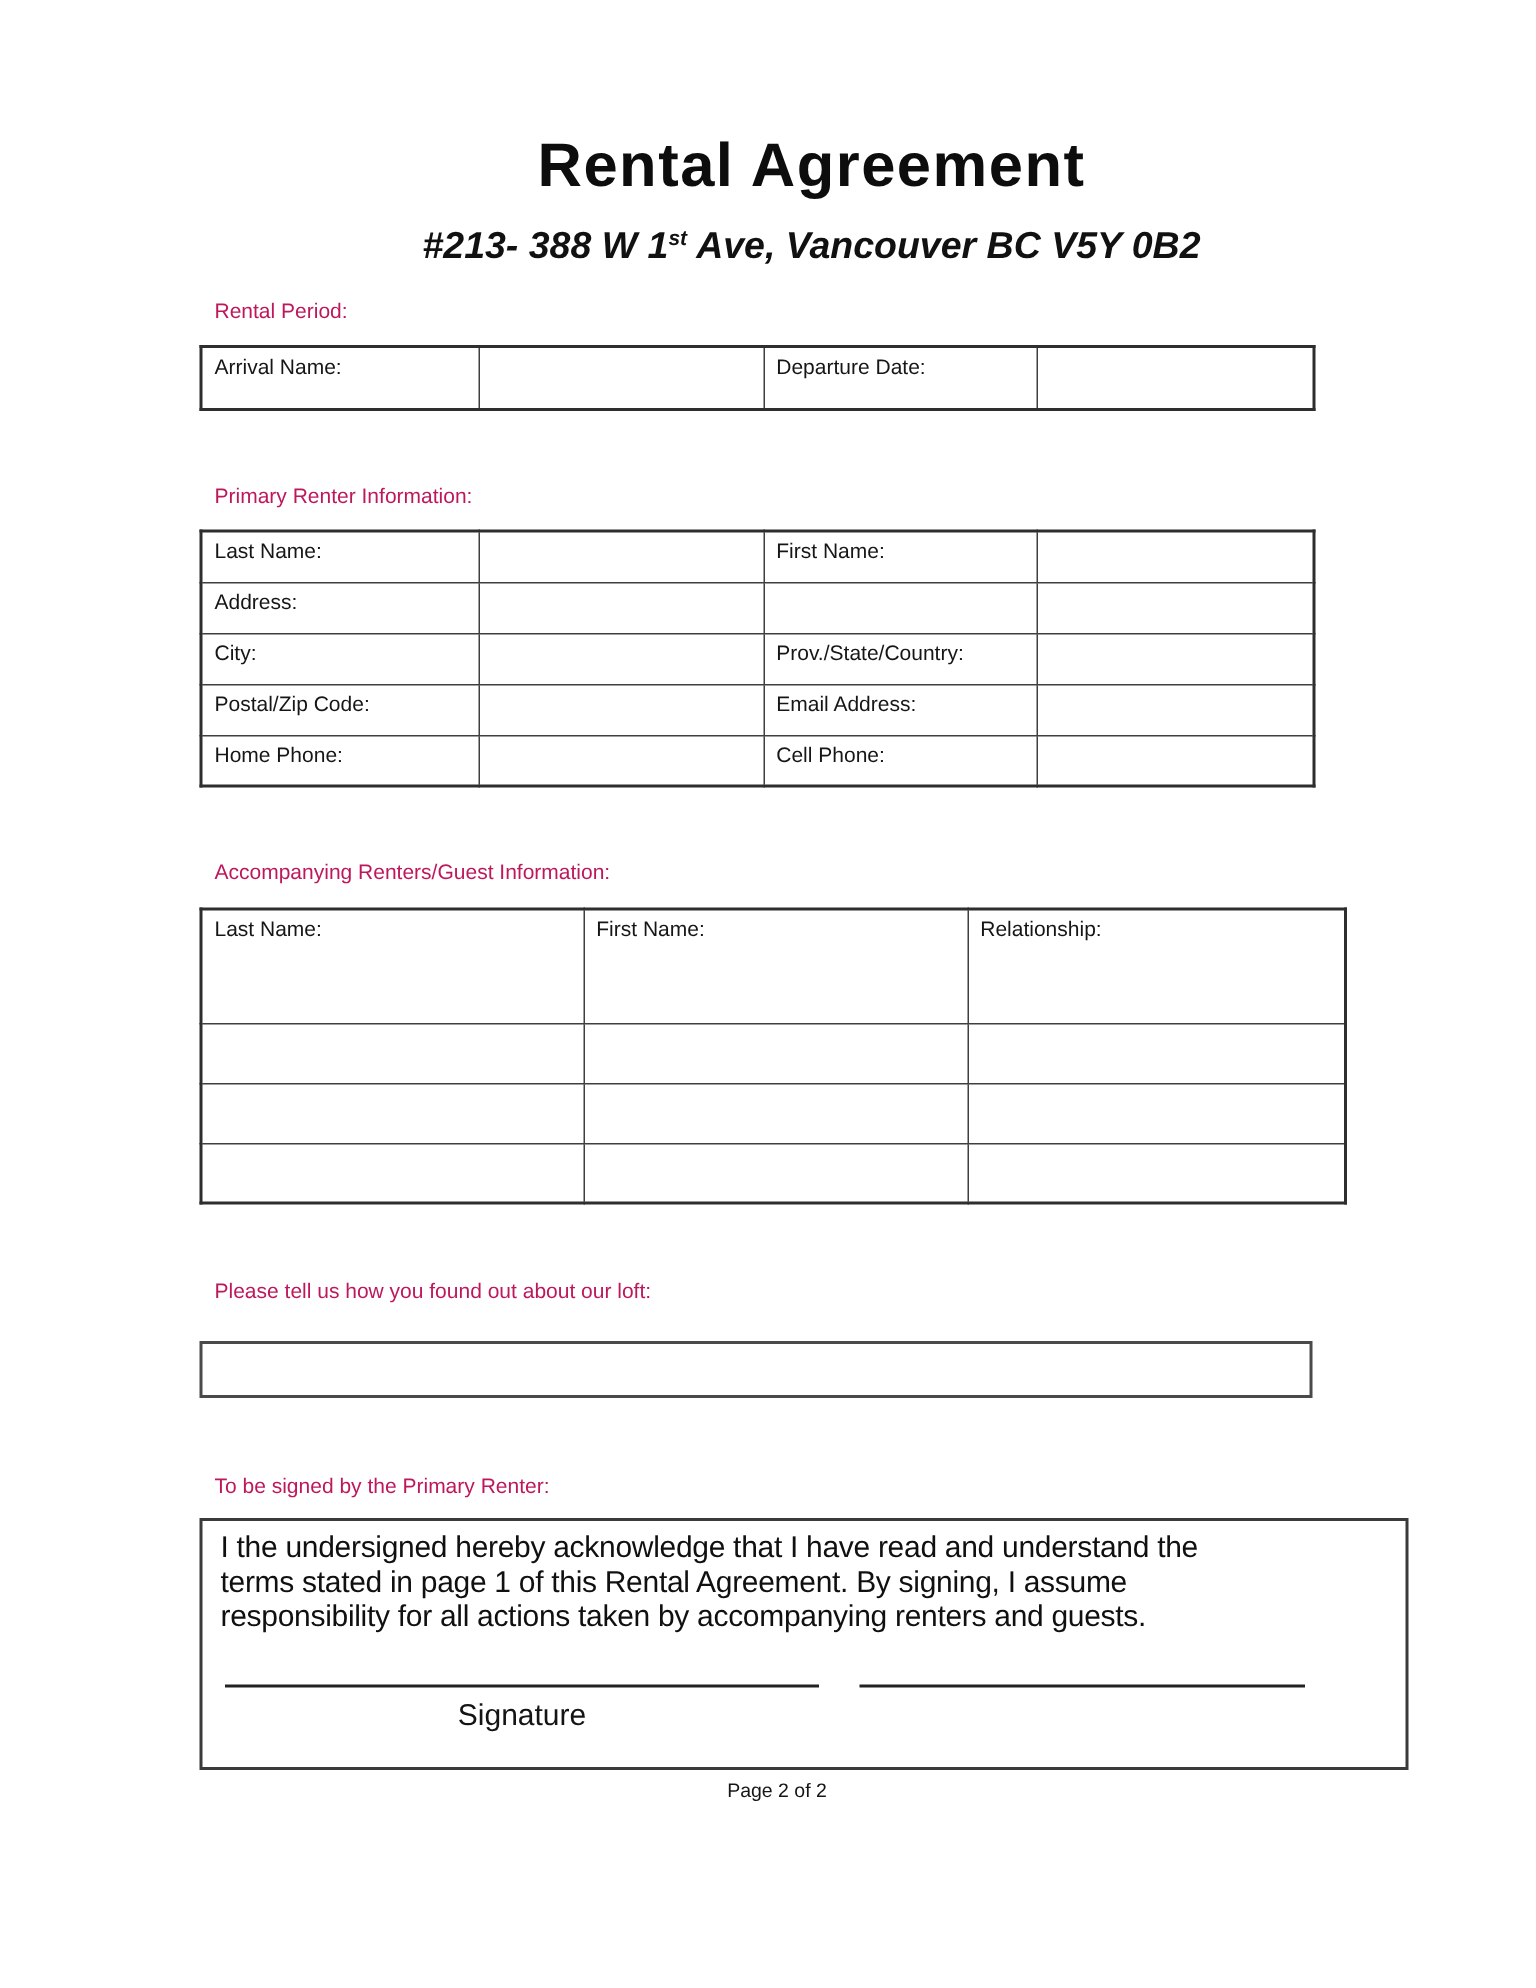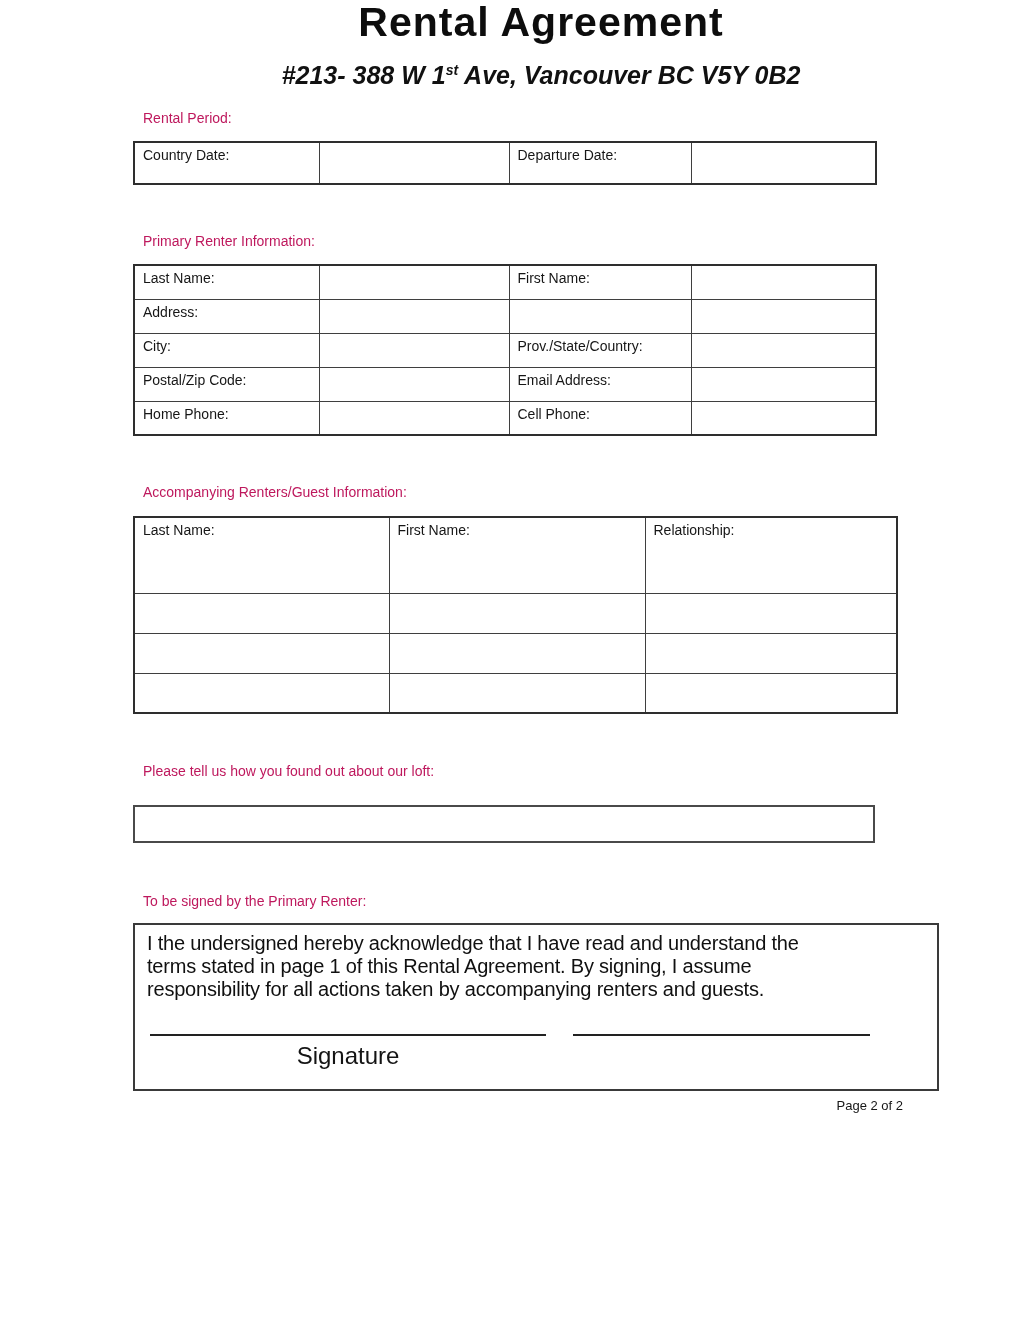--- a/index.html
+++ b/index.html
@@ -3,21 +3,21 @@
 <meta charset="utf-8">
 <style>
   * { margin: 0; padding: 0; box-sizing: border-box; }
   html, body { background: #ffffff; }
   body {
     width: 1024px; height: 1325px;
     font-family: "Liberation Sans", "DejaVu Sans", sans-serif;
     color: #1c1c1c;
     overflow: hidden;
   }
-  .doc { width: 1024px; height: 1325px; }
+  .doc { width: 1024px; height: 1325px; padding-top: 88px; }
 
   
   .header { margin-left: 130px; width: 822px; text-align: center; }
   .title {
     font-size: 41px; font-weight: bold; letter-spacing: 1px;
     line-height: 44px; color: #0d0d0d;
   }
   .subtitle {
     margin-top: 15px; font-size: 23px; font-weight: bold; font-style: italic;
     line-height: 28px; color: #111;
@@ -66,26 +66,26 @@
     margin-top: 14px; width: 806px; height: 168px;
     border: 2px solid #3a3a3a;
     padding: 7px 10px 0 12px;
   }
   .ack-line { font-size: 20px; line-height: 23px; color: #101010; letter-spacing: -0.2px; }
   .sig-lines { display: flex; margin-top: 33px; }
   .sig-line { border-bottom: 2px solid #222; height: 1px; }
   .sig-line-signature { margin-left: 3px; width: 396px; }
   .sig-line-date { margin-left: 27px; width: 297px; }
   .sig-labels { display: flex; margin-top: 9px; }
-  .sig-label { font-size: 24px; line-height: 21px; text-align: center; color: #141414; }
+  .sig-label { font-size: 20px; line-height: 21px; text-align: center; color: #141414; }
   .sig-label-signature { margin-left: 3px; width: 396px; }
   .sig-label-date { margin-left: 27px; width: 297px; }
 
   
-  .footer { margin-left: 133px; width: 770px; margin-top: 5px; text-align: right; }
+  .footer { margin-left: 133px; width: 770px; margin-top: 5px; text-align: center; }
   .page-number { font-size: 13px; line-height: 15px; color: #161616; }
 </style>
 </head>
 <body>
 
 <div class="doc">
 
   <div class="header">
     <div class="title">Rental Agreement</div>
     <div class="address"><span>#213- 388 W 1</span><sup>st</sup><span> Ave, Vancouver BC V5Y 0B2</span></div>
@@ -97,21 +97,21 @@
 
     <table class="form tbl-period">
       <colgroup>
           <col style="width:185px">
           <col style="width:190px">
           <col style="width:182px">
           <col style="width:185px">
         </colgroup>
       <tbody>
           <tr>
-        <td>Country Date:</td>
+        <td>Arrival Name:</td>
         <td></td>
         <td>Departure Date:</td>
         <td></td>
       </tr>
     </tbody>
       </table>
 
     <div class="section-label lbl-primary">Primary Renter Information:</div>
 
     <table class="form tbl-primary">

